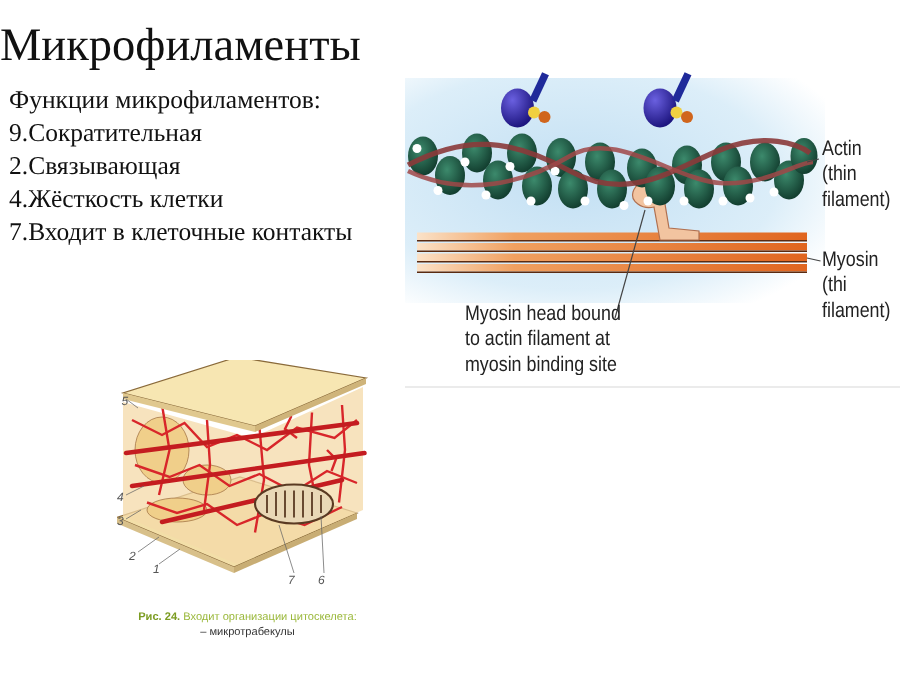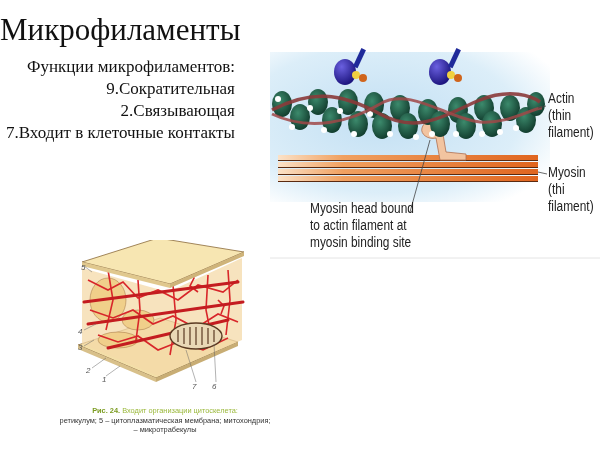--- a/index.html
+++ b/index.html
@@ -1,36 +1,37 @@
 <!DOCTYPE html>
 <html><head>
   <meta charset="utf-8">
   <style>
     html, body { margin:0; padding:0; }
     body { width:600px; height:450px; background:#ffffff; position:relative; overflow:hidden; font-family:"Liberation Serif", serif; color:#111; }
     .title { position:absolute; left:0; width:600px; top:12px; text-align:left; font-size:31px; font-family:"Liberation Serif", serif; color:#111; }
-    .func { position:absolute; left:6px; top:56px; font-size:17px; line-height:22px; font-family:"Liberation Serif", serif;text-align:right; }
+    .func { position:absolute; left:6px; top:56px; font-size:17px; line-height:22px; font-family:"Liberation Serif", serif; }
     .func div { white-space:nowrap; }
     .actin-fig { position:absolute; left:270px; top:42px; width:278px; height:218px; }
     .fig-label { position:absolute; font-family:"Liberation Sans", sans-serif; font-size:14px; line-height:17px; color:#222; transform:scaleX(0.85); transform-origin:left top; }
     .cyto-fig { position:absolute; left:78px; top:240px; width:170px; height:155px; }
     .num { position:absolute; font-family:"Liberation Sans", sans-serif; font-size:8px; color:#555; font-style:italic; }
     .caption { position:absolute; left:10px; top:406px; width:310px; text-align:center; font-family:"Liberation Sans", sans-serif; font-size:7.4px; line-height:9.6px; color:#333; }
     .caption .head { color:#9ab83a; }
     .caption .head b { color:#7c9c22;text-align:center; }
   </style>
 </head>
 <body>
 
 <div class="title">Микрофиламенты</div>
 
 <div class="func">
   <div>Функции микрофиламентов:</div>
   <div>9.Сократительная</div>
   <div>2.Связывающая</div>
+  <div>4.Жёсткость клетки</div>
   <div>7.Входит в клеточные контакты</div>
 </div>
 
 <div class="actin-fig">
   <svg width="330" height="218" viewBox="0 0 330 218">
     <defs>
       <radialGradient id="bg" cx="40%" cy="45%" r="70%">
         <stop offset="0%" stop-color="#bcdcf2"></stop>
         <stop offset="70%" stop-color="#d8ecf8"></stop>
         <stop offset="100%" stop-color="#ffffff"></stop>
@@ -199,15 +200,14 @@
   <span class="num" style="left:0px; top:87px;">4</span>
   <span class="num" style="left:0px; top:103px;">3</span>
   <span class="num" style="left:8px; top:126px;">2</span>
   <span class="num" style="left:24px; top:135px;">1</span>
   <span class="num" style="left:114px; top:142px;">7</span>
   <span class="num" style="left:134px; top:142px;">6</span>
 </div>
 
 <div class="caption">
   <div class="head"><b>Рис. 24.</b><span> Входит организации цитоскелета:</span></div>
-  <div>ретикулум; 5 – цитоплазматическая мембрана; митохондрия;</div>
   <div>– микротрабекулы</div>
 </div>
 
 </body></html>

